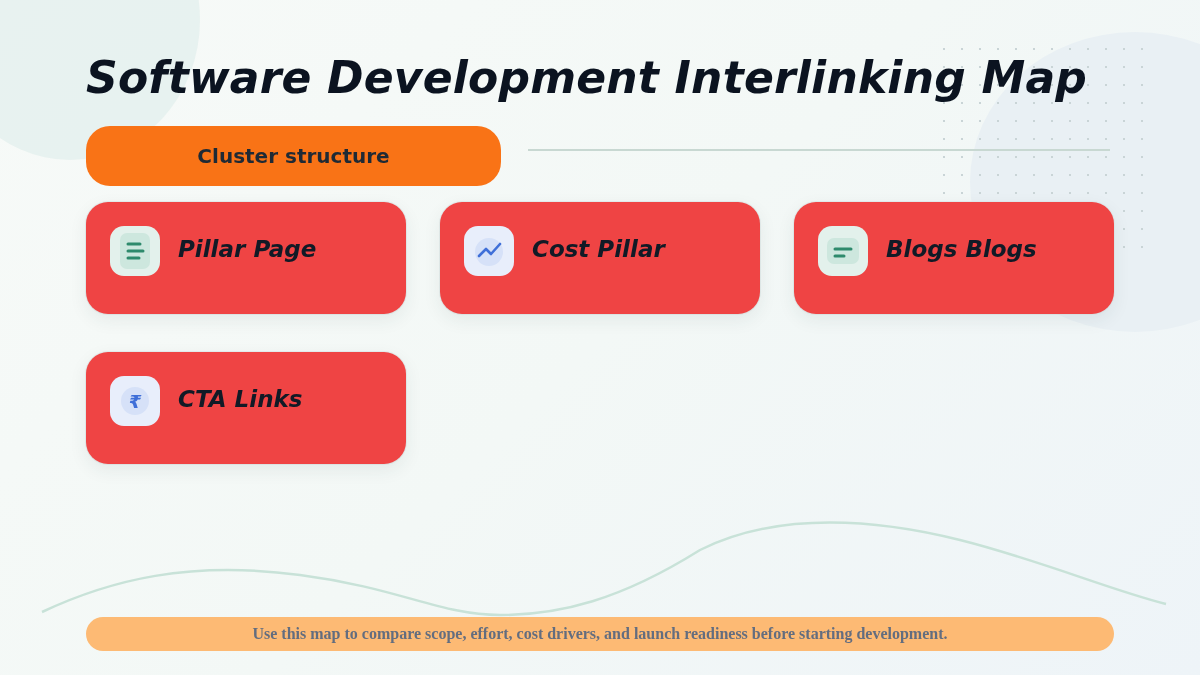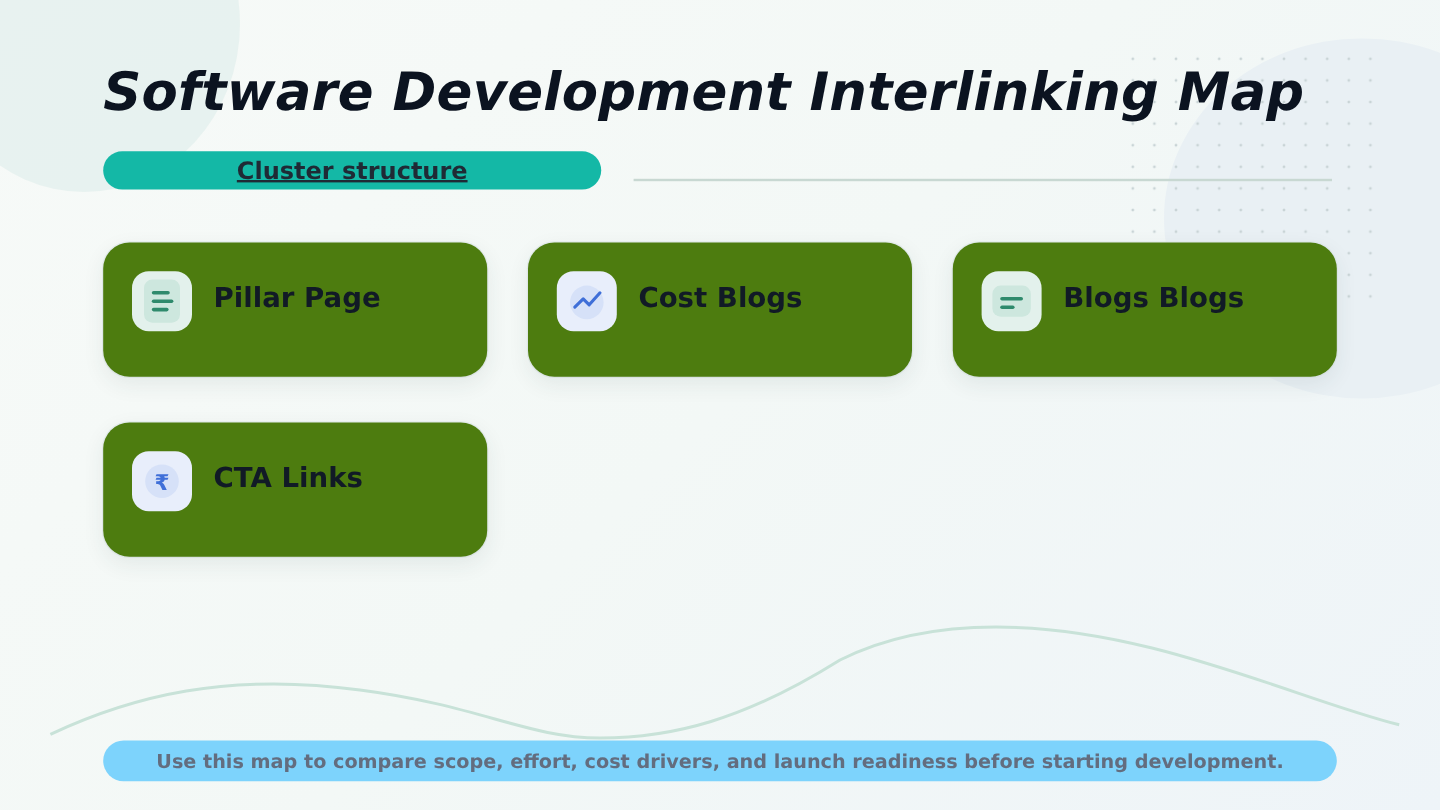--- a/index.html
+++ b/index.html
@@ -29,61 +29,62 @@
     .title {
       position: absolute; left: 86px; top: 52px;
       font-size: 44px; font-weight: 900; letter-spacing: 0.2px;
       color: #0b1320;
       font-family: "DejaVu Sans", sans-serif;
       white-space: nowrap;
       font-style: italic;
     }
     .pill {
       position: absolute; left: 86px; top: 126px;
-      width: 415px; height: 32px; border-radius: 24px;
-      background: #14b8a6;
+      width: 415px; height: 60px; border-radius: 24px;
+      background: #f97316;
       display: flex; align-items: center; justify-content: center;
-      font-size: 20px; font-weight: 700; color: #1f2a35; text-decoration: underline;
+      font-size: 20px; font-weight: 700; color: #1f2a35;
     }
     .rule {
       position: absolute; left: 528px; top: 149px;
       width: 582px; height: 2px; background: #c8d8d2;
     }
     .grid {
       position: absolute; left: 86px; top: 202px;
       display: grid; grid-template-columns: repeat(3, 320px);
       column-gap: 34px; row-gap: 38px;
     }
     .card {
-      height: 112px; background: #4d7c0f; border-radius: 22px;
+      height: 112px; background: #ef4444; border-radius: 22px;
       box-shadow: 0 6px 18px rgba(40, 70, 70, 0.08), 0 0 0 1px rgba(220,230,230,0.6);
-      display: flex; align-items: flex-start; padding: 24px 0 0 24px;
+      display: flex; align-items: flex-start; padding: 24px 0 0 24px; font-style: italic;
     }
     .icon-box {
       width: 50px; height: 50px; border-radius: 14px;
       display: flex; align-items: center; justify-content: center;
       flex: 0 0 auto;
     }
     .icon-box.green { background: #e3f1ec; }
     .icon-box.blue { background: #e8eefb; }
     .card-label {
       margin-left: 18px; margin-top: 10px;
       font-size: 23px; font-weight: 800; color: #111a26;
       white-space: nowrap;
     }
     .wave {
       position: absolute; left: 0; top: 500px; width: 1200px; height: 120px;
     }
     .footer {
       position: absolute; left: 86px; top: 617px;
       width: 1028px; height: 34px; border-radius: 17px;
-      background: #7dd3fc;
+      background: #fdba74;
       display: flex; align-items: center; justify-content: center;
       font-size: 16px; font-weight: 700; color: #636d7f;
       white-space: nowrap;
+      font-family: Liberation Serif, serif;
     }
   </style>
 </head>
 <body>
 
 <div class="blob-tl"></div>
 <div class="blob-r"></div>
 <div class="dots"></div>
 
 <h1 class="title">Software Development Interlinking Map</h1>
@@ -107,21 +108,21 @@
     <span class="card-label">Pillar Page</span>
   </div>
 
   <div class="card">
     <div class="icon-box blue">
       <svg width="36" height="36" viewBox="0 0 36 36">
         <circle cx="18" cy="19" r="14" fill="#d6e1f8"></circle>
         <polyline points="8,23 15,16 20,21 29,11" fill="none" stroke="#3f6fd8" stroke-width="2.6" stroke-linecap="round" stroke-linejoin="round"></polyline>
       </svg>
     </div>
-    <span class="card-label">Cost Blogs</span>
+    <span class="card-label">Cost Pillar</span>
   </div>
 
   <div class="card">
     <div class="icon-box green">
       <svg width="36" height="30" viewBox="0 0 36 30">
         <rect x="2" y="2" width="32" height="26" rx="7" fill="#cde7de"></rect>
         <line x1="10" y1="13" x2="26" y2="13" stroke="#2e8a6c" stroke-width="3" stroke-linecap="round"></line>
         <line x1="10" y1="20" x2="19" y2="20" stroke="#2e8a6c" stroke-width="3" stroke-linecap="round"></line>
       </svg>
     </div>

